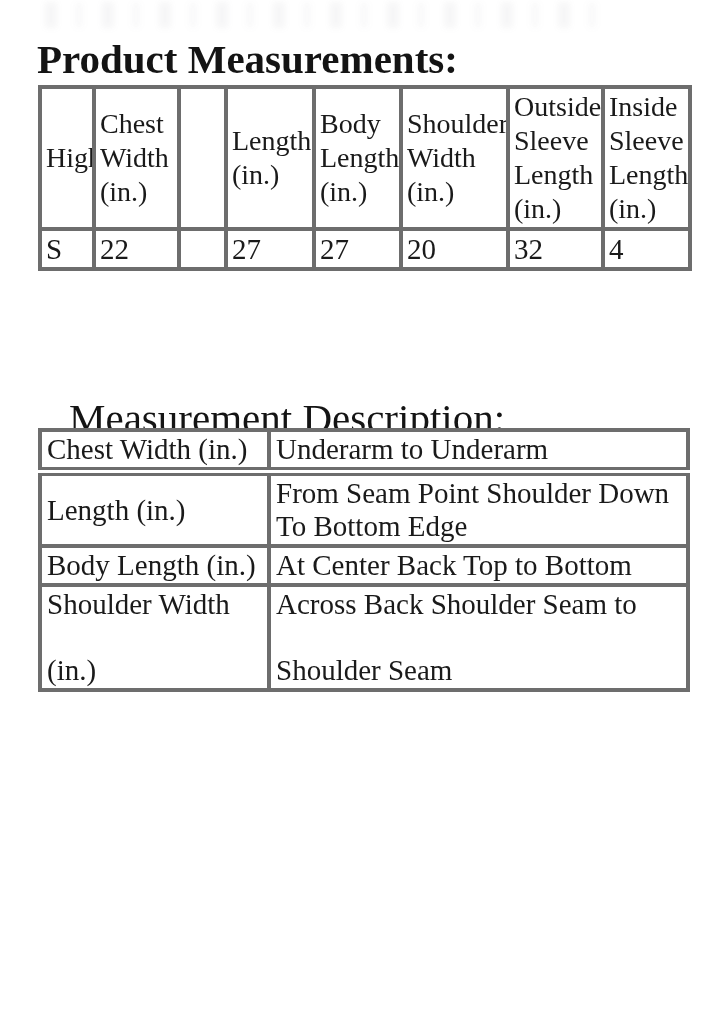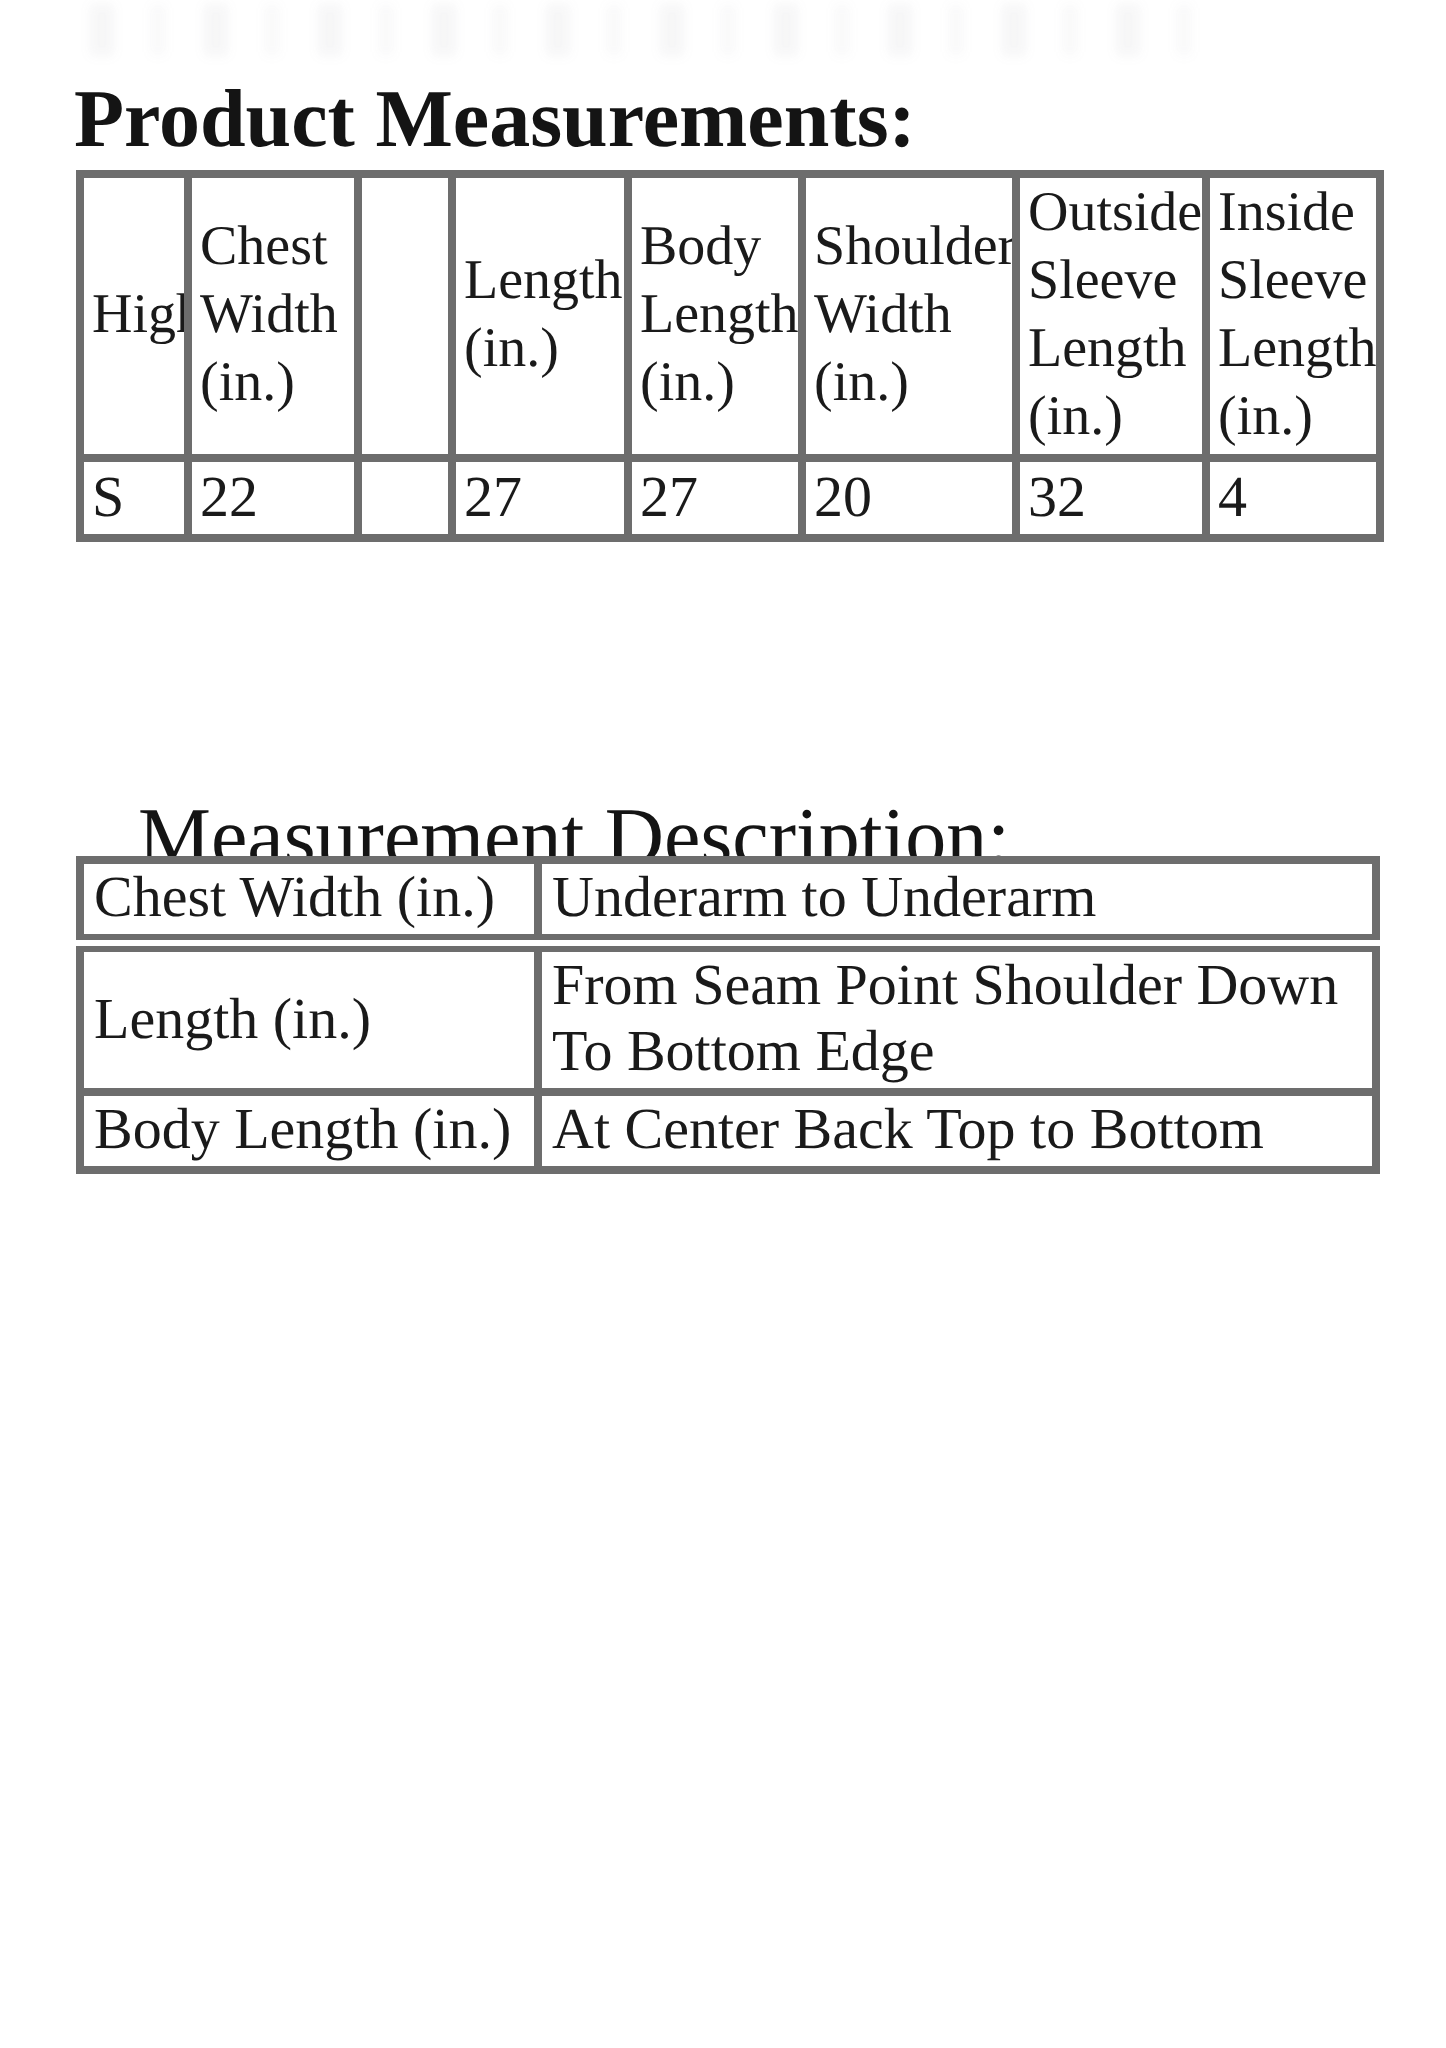--- a/index.html
+++ b/index.html
@@ -141,14 +141,22 @@
     </tr>
     <tr class="r-double">
       <td>Length (in.)</td>
       <td>From Seam Point Shoulder Down
 To Bottom Edge</td>
     </tr>
     <tr class="r-single">
       <td>Body Length (in.)</td>
       <td>At Center Back Top to Bottom</td>
     </tr>
+    <tr class="r-triple">
+      <td>Shoulder Width
+
+(in.)</td>
+      <td>Across Back Shoulder Seam to
+
+Shoulder Seam</td>
+    </tr>
   </tbody>
 </table>
 
 </body></html>

